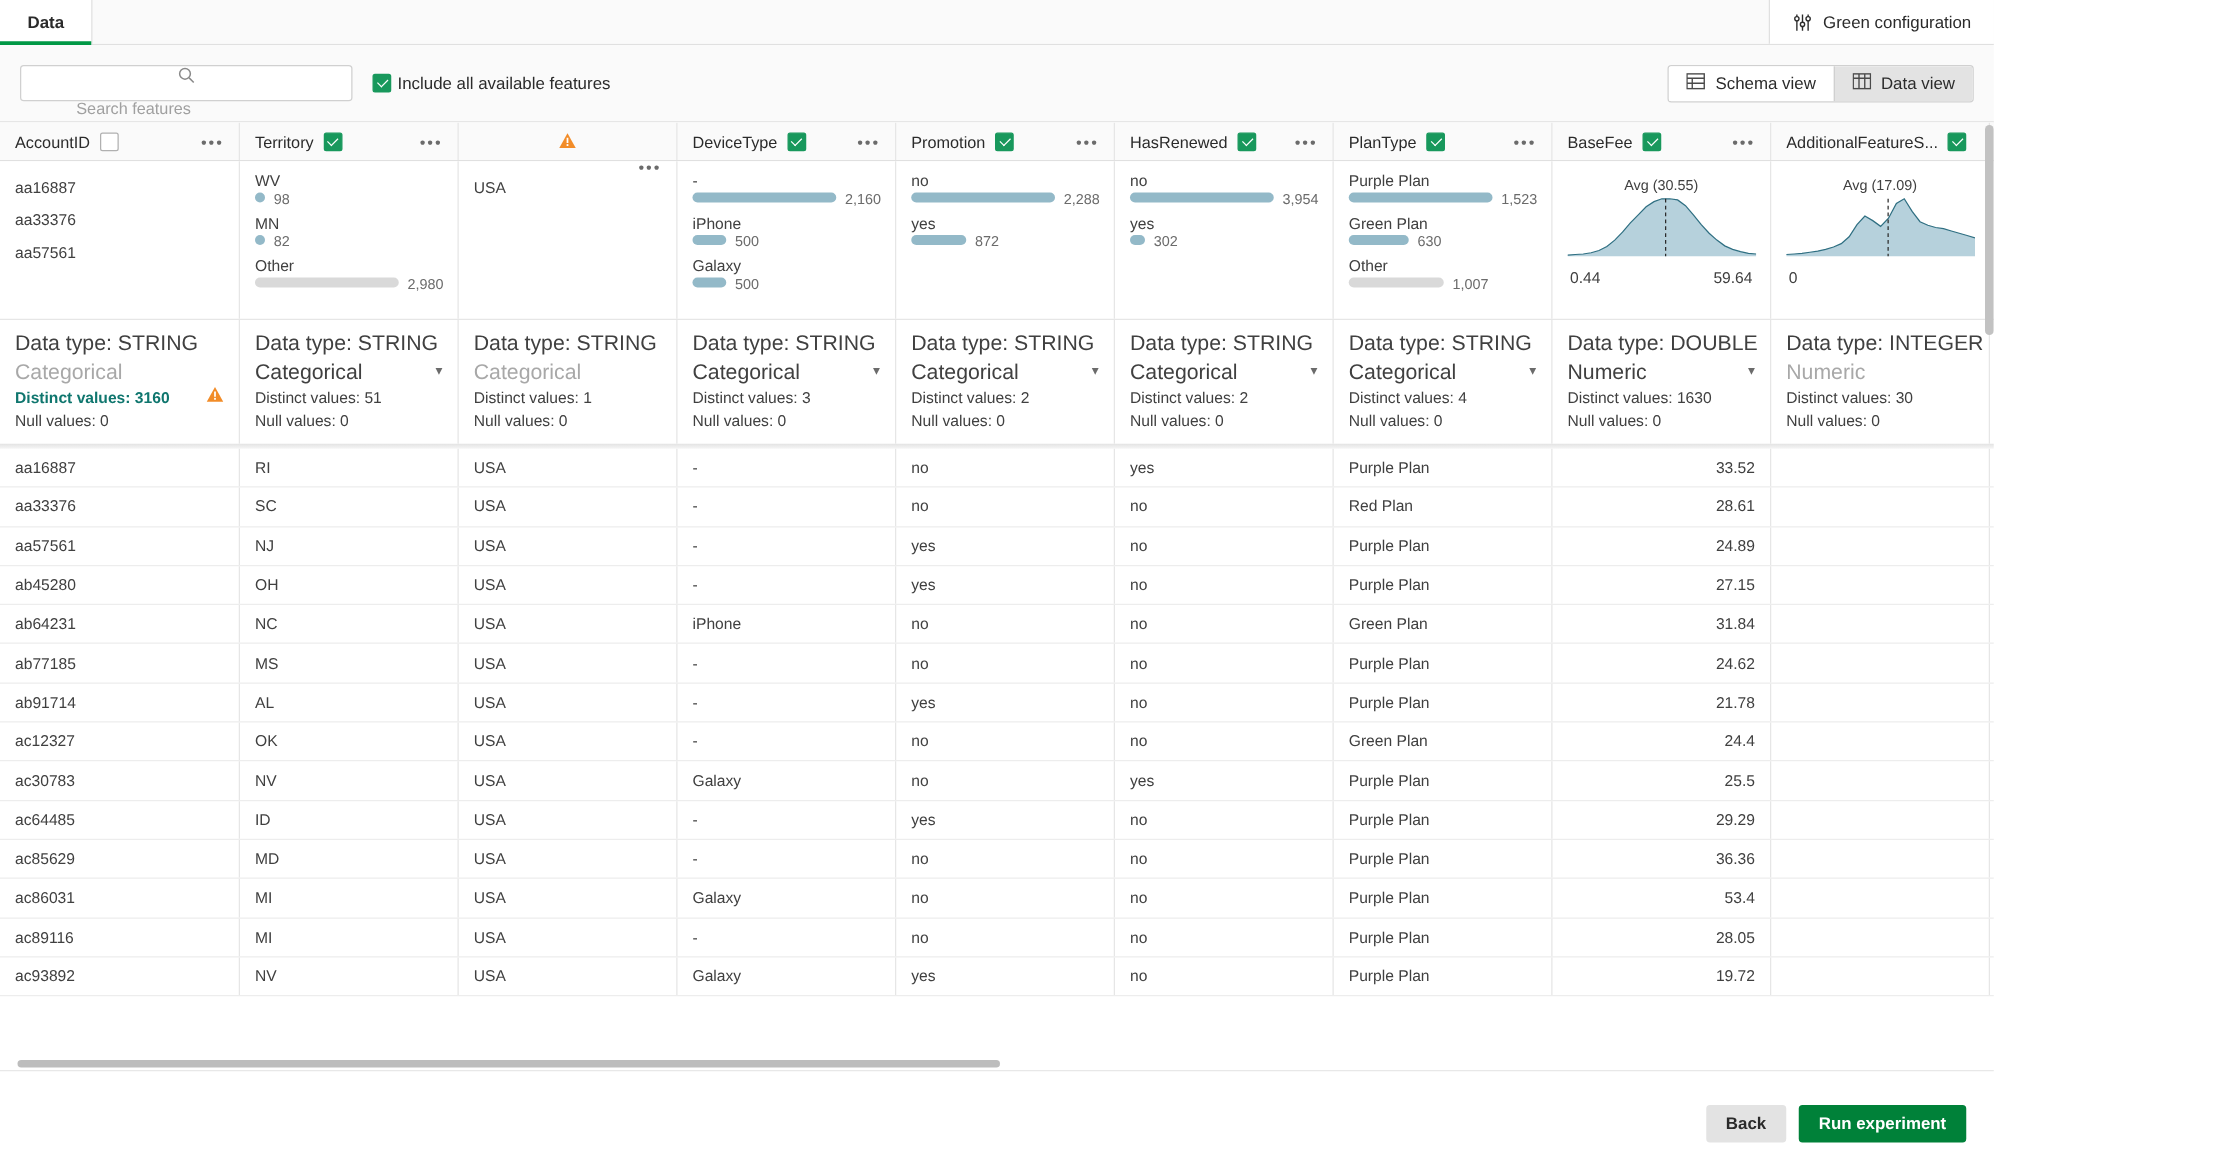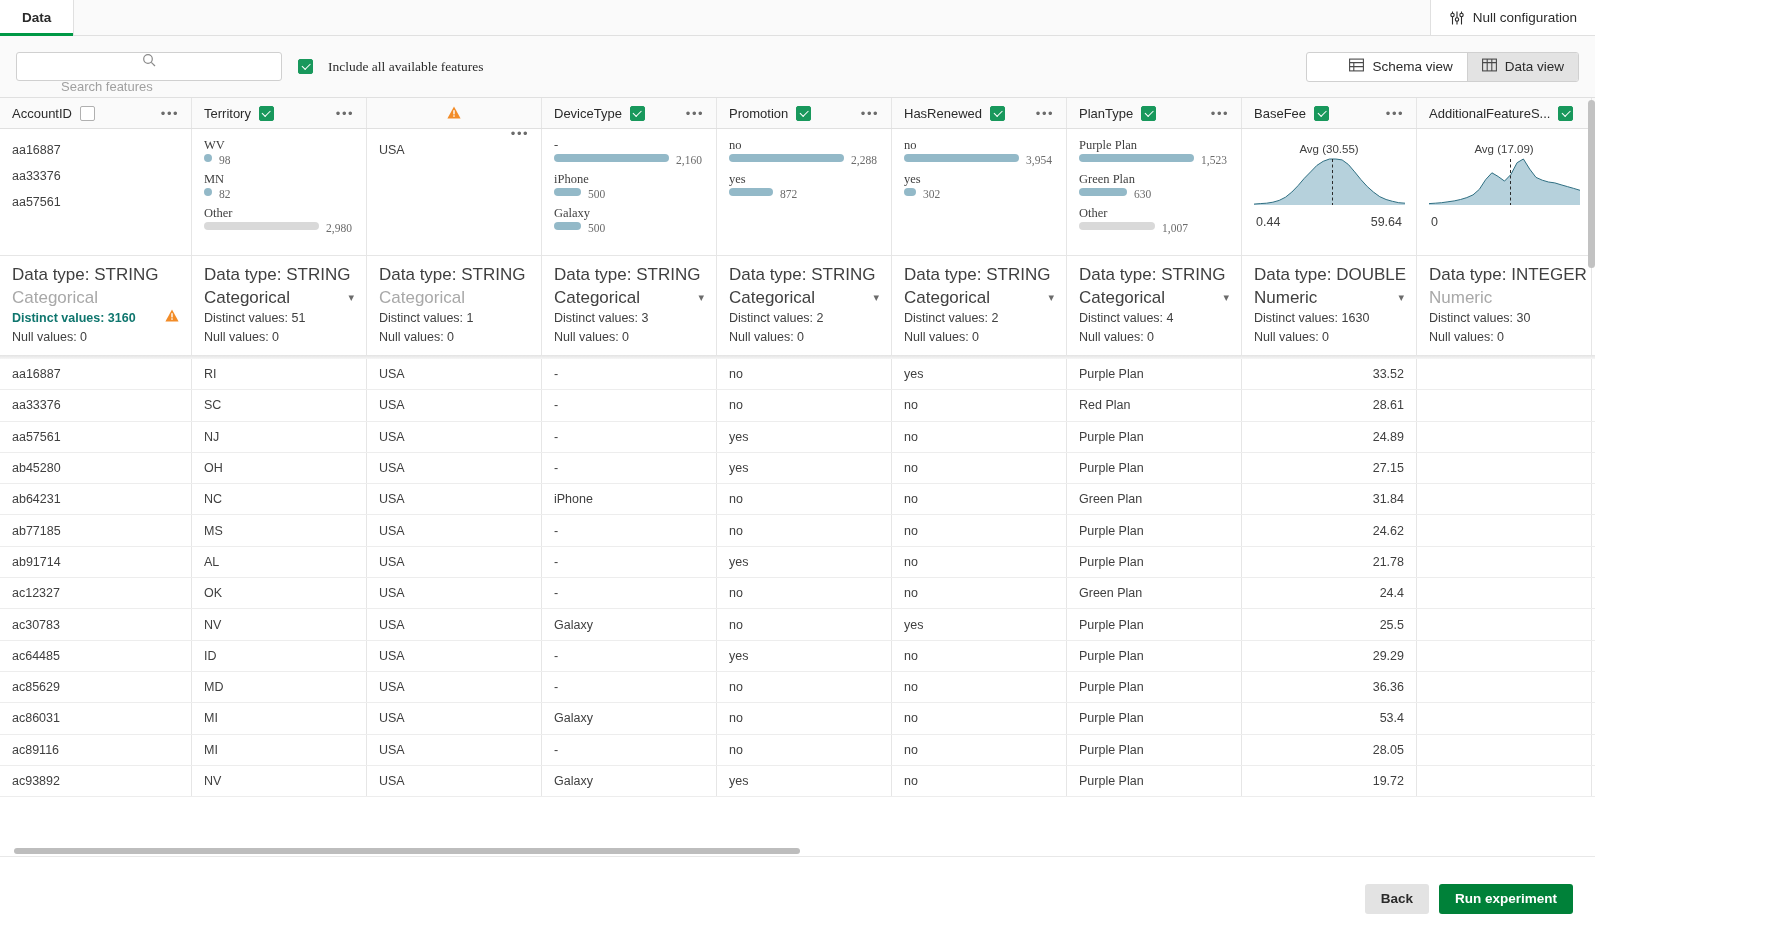--- a/index.html
+++ b/index.html
@@ -61,38 +61,38 @@
     display:flex; align-items:center; gap:8px;
     padding: 0 10px;
     flex-direction: column;
   }
   .search-box input {
     border:none; outline:none; flex:1;
     font-family:"Liberation Sans", sans-serif;
     font-size:13px; color:#404040; background:transparent;
   }
   .search-box input::placeholder { color:#a0a0a0; }
-  .chk-wrap { display:flex; align-items:center; gap:15px; cursor:pointer;font-family:Liberation Serif, serif; }
+  .chk-wrap { display:flex; align-items:flex-end; gap:5px; cursor:pointer; }
   .chk {
     width:15px; height:15px; border-radius:2px;
     border:1px solid #b0b0b0; background:#fff;
     display:inline-flex; align-items:center; justify-content:center;
     flex: none;
   }
   .chk.on { background:#18985c; border-color:#18985c; }
   .chk.on::after {
     content:""; width:7px; height:3.5px;
     border-left:1.8px solid #fff; border-bottom:1.8px solid #fff;
     transform: rotate(-45deg); margin-top:-2px;
   }
   .chk-label { font-size:13.5px; color:#2b2b2b; }
   .toolbar-spacer { flex:1; }
   .seg {
     display:flex; align-items:stretch; height:30px;
-    border:1px solid #d0d0d0; border-radius:3px; overflow:hidden; background:#fff;padding-left:28px;
+    border:1px solid #d0d0d0; border-radius:3px; overflow:hidden; background:#fff;
   }
   .seg-btn {
     display:flex; align-items:center; gap:8px;
     padding: 0 14px; font-size:13.5px; color:#2b2b2b;
     background:#fff; cursor:pointer;
   }
   .seg-btn + .seg-btn { border-left:1px solid #d0d0d0; }
   .seg-btn.active { background:#e3e3e3; }
 
   
@@ -108,21 +108,21 @@
     flex:none;
   }
   .hcell .hname { white-space:nowrap; overflow:hidden; text-overflow:ellipsis; }
   .dots { margin-left:auto; color:#6b6b6b; letter-spacing:1.5px; font-size:13px; cursor:pointer; line-height:1; }
   .warn-tri { width:14px; height:13px; flex:none; }
 
   
   .srow { display:flex; background:#fff; }
   .scell { border-right:1px solid #e6e6e6; flex:none; padding: 8px 12px 6px; }
   .viz { height:112px; position:relative; }
-  .bar-item { margin-bottom: 3px; font-family: Liberation Serif, serif; }
+  .bar-item { margin-bottom: 3px; }
   .bar-lbl { font-size:12.5px; color:#404040; line-height:17px; }
   .bar-line { display:flex; align-items:flex-start; gap:7px; height:14px; }
   .bar {
     height:8px; border-radius:4px; background:#93b9c8; flex:none;
   }
   .bar.other { background:#d9d9d9; }
   .bar.dot { width:8px; height:8px; border-radius:50%; background:#93b9c8; }
   .bar-val { font-size:11.5px; color:#6b6b6b; }
   .plainval { font-size:12.5px; color:#404040; line-height:26px; }
   .hist { position:relative; height:92px; }
@@ -202,21 +202,21 @@
           <g stroke="#2b2b2b" stroke-width="1.1" fill="none">
             <line x1="3.5" y1="1.5" x2="3.5" y2="14.5"></line>
             <line x1="8" y1="1.5" x2="8" y2="14.5"></line>
             <line x1="12.5" y1="1.5" x2="12.5" y2="14.5"></line>
           </g>
           <circle cx="3.5" cy="5" r="1.7" fill="#fff" stroke="#2b2b2b" stroke-width="1.1"></circle>
           <circle cx="8" cy="9.5" r="1.7" fill="#fff" stroke="#2b2b2b" stroke-width="1.1"></circle>
           <circle cx="12.5" cy="5" r="1.7" fill="#fff" stroke="#2b2b2b" stroke-width="1.1"></circle>
         </svg>
       </span>
-      <span>Null configuration</span>
+      <span>Green configuration</span>
     </div>
   </div>
 
   <div class="toolbar">
     <div class="search-box">
       <span>
         <svg width="14" height="14" viewBox="0 0 14 14">
           <circle cx="6" cy="6" r="4.3" fill="none" stroke="#8a8a8a" stroke-width="1.2"></circle>
           <line x1="9.3" y1="9.3" x2="13" y2="13" stroke="#8a8a8a" stroke-width="1.2"></line>
         </svg>

